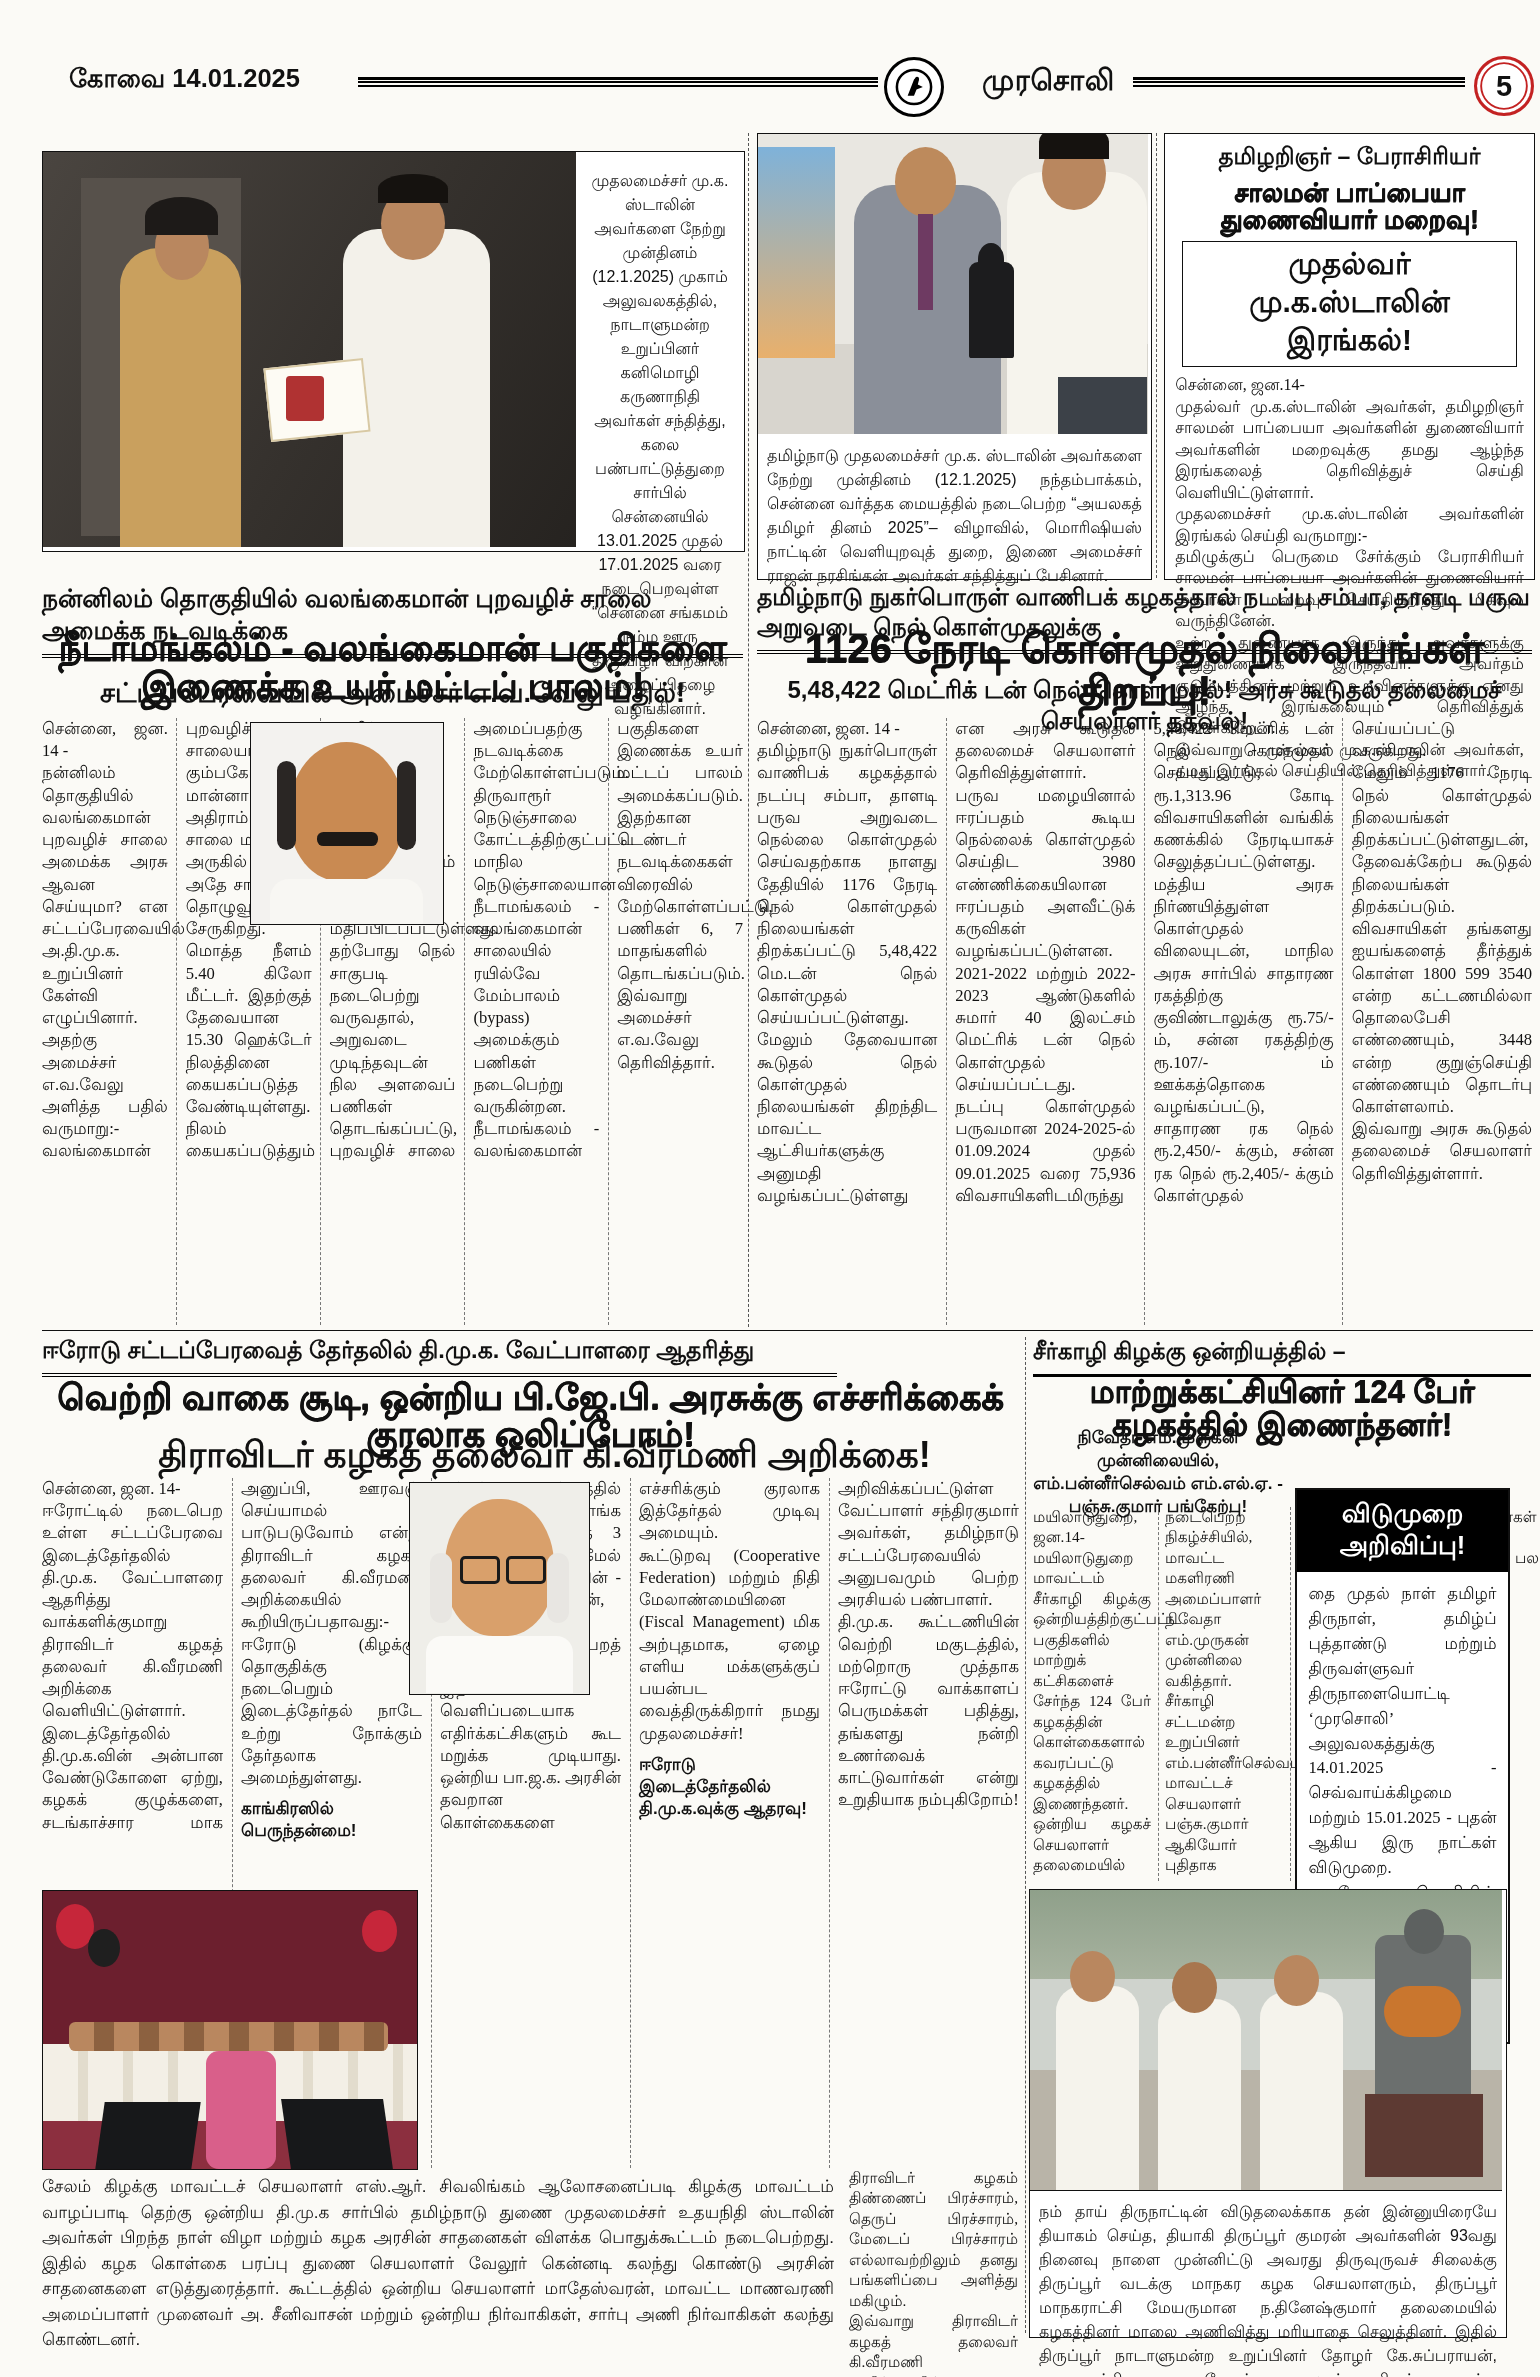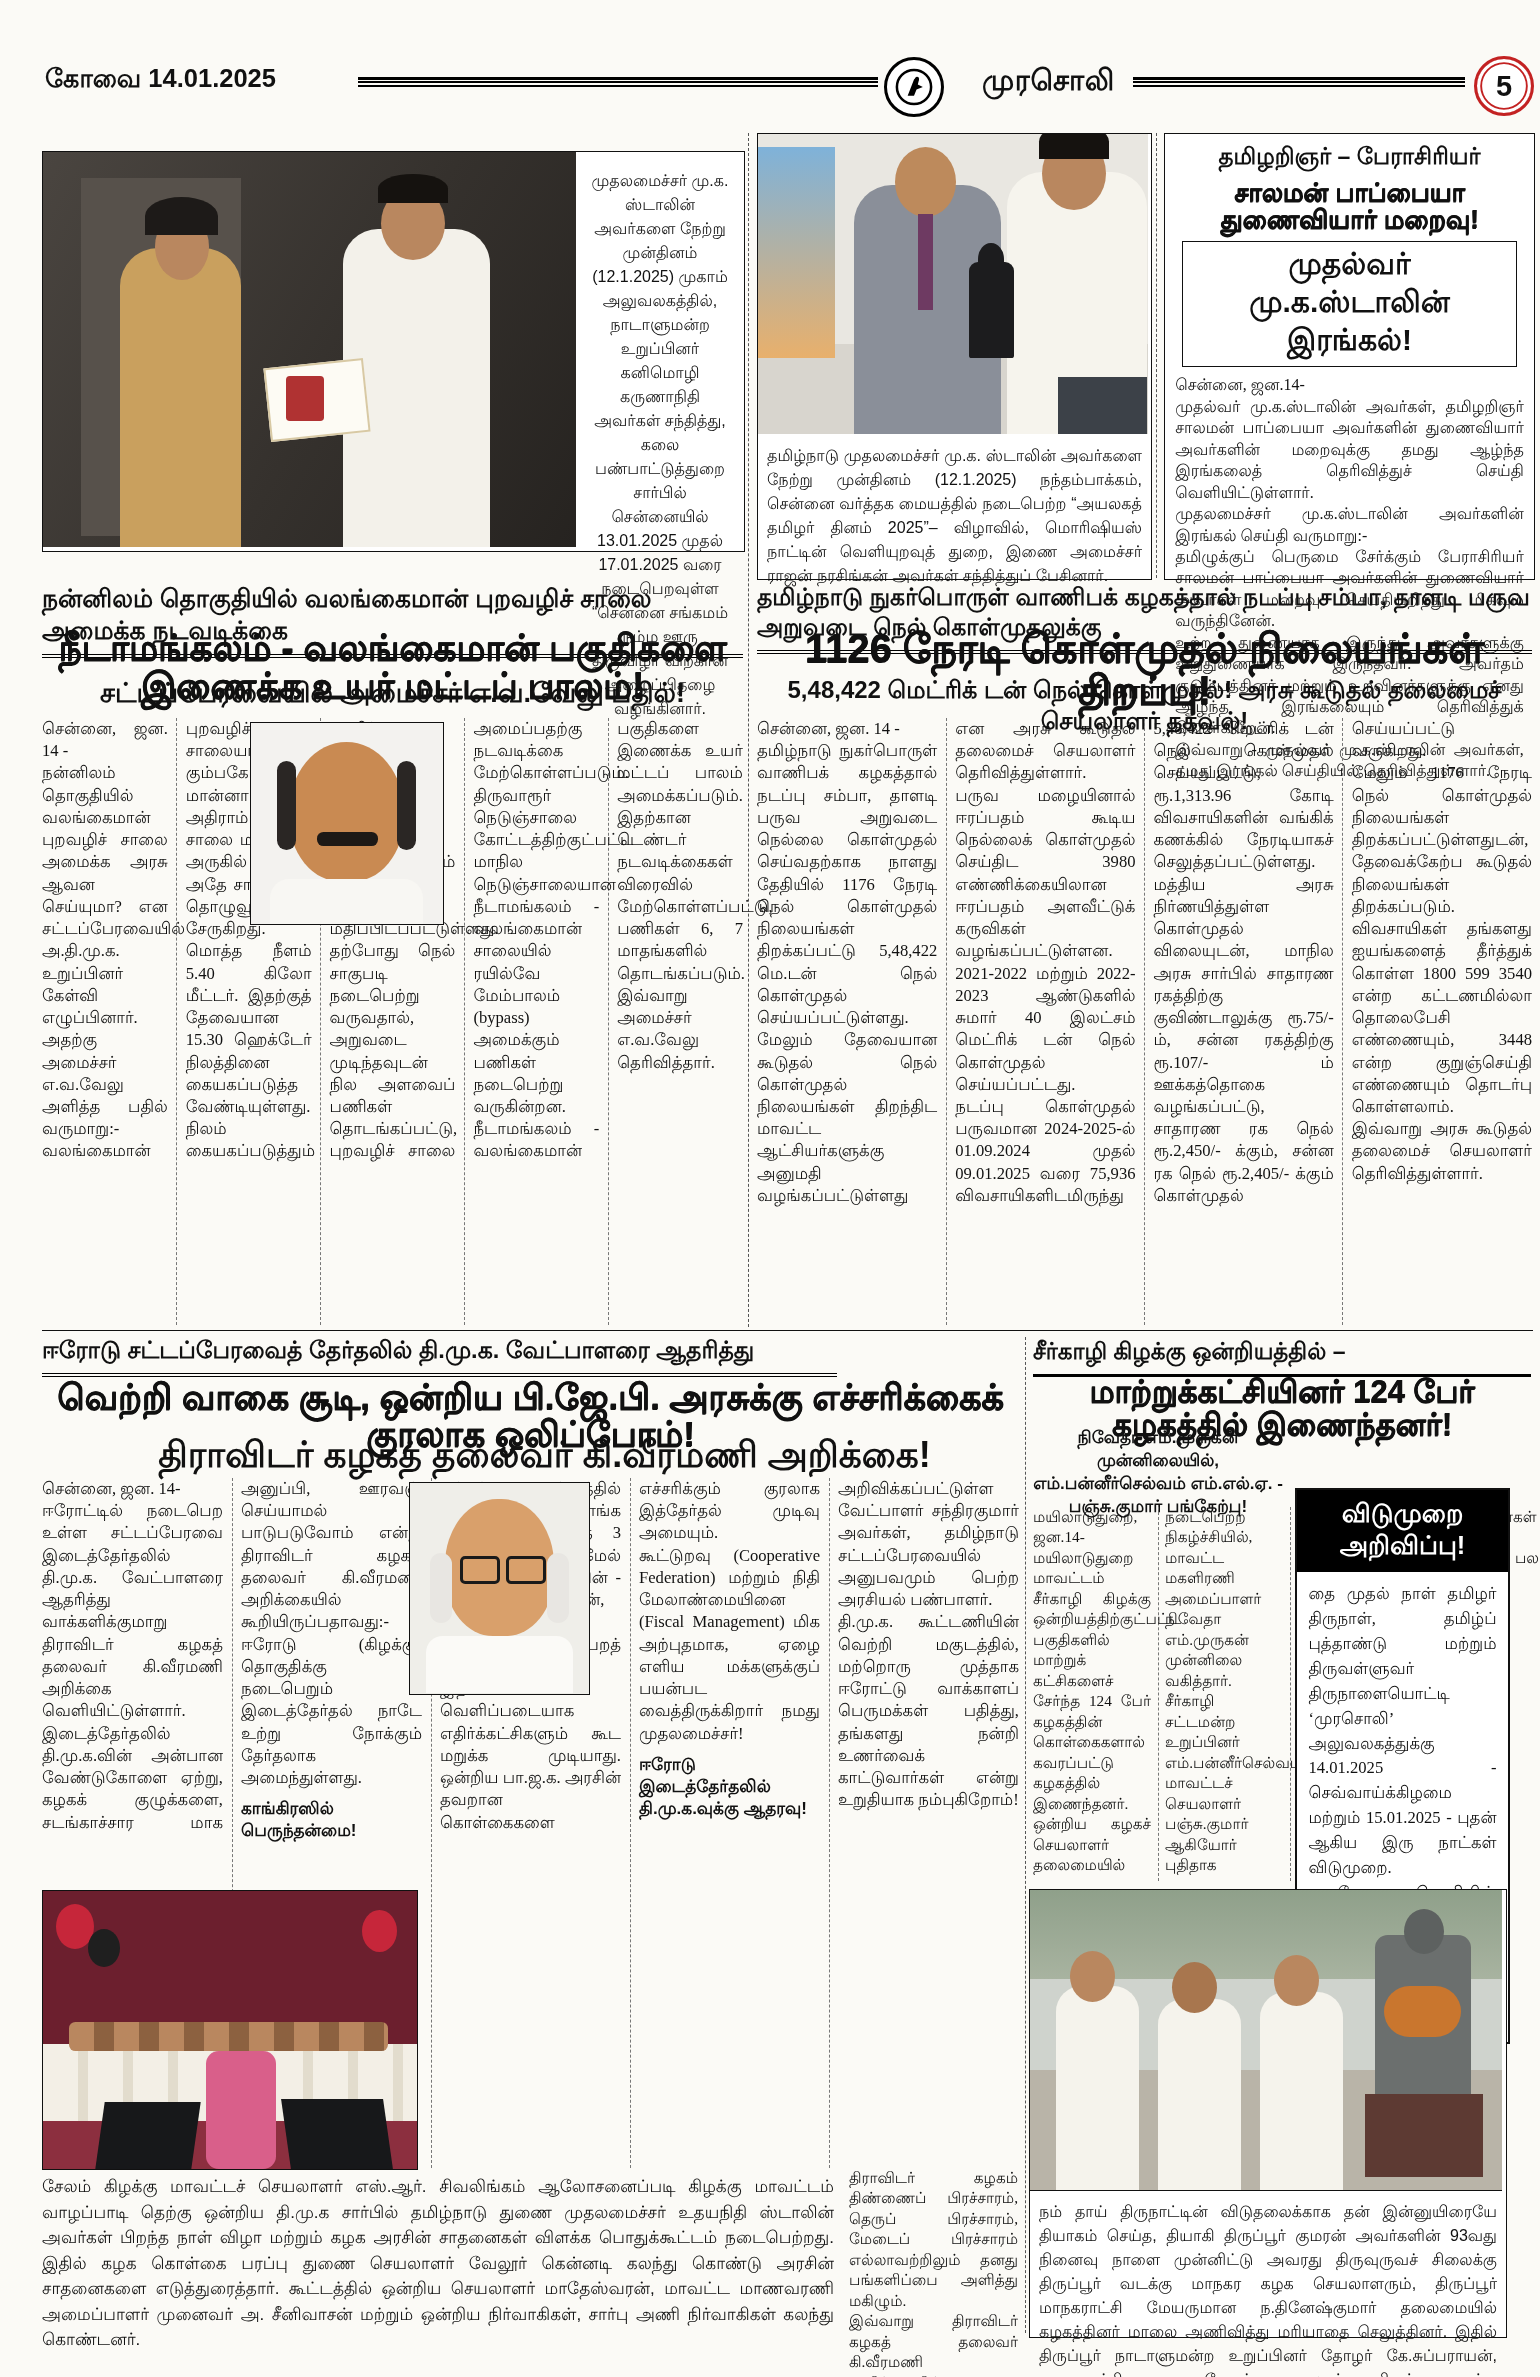--- a/index.html
+++ b/index.html
@@ -6,21 +6,21 @@
   #page{
     position:relative;width:1541px;height:2377px;margin:0 auto;
     background:#fbfaf6;color:#111;
     font-family:"Liberation Serif","DejaVu Serif",serif;
     overflow:hidden;
   }
   .abs{position:absolute;}
   .sans{font-family:"Liberation Sans","DejaVu Sans",sans-serif;}
 
   
-  .hdr-date{font-size:25.5px;font-weight:bold;}
+  .hdr-date{font-size:25.5px;font-weight:bold;margin-left:24px;}
   .triple-rule{height:10.2px;background:
     linear-gradient(#000 0 2.6px,transparent 2.6px 3.8px,#000 3.8px 6.4px,transparent 6.4px 7.7px,#000 7.7px 10.2px);}
   .logo-circle{width:54px;height:54px;border:3.2px solid #000;border-radius:50%;
     display:flex;align-items:center;justify-content:center;background:#fff;}
   .masthead{font-size:29px;font-weight:bold;letter-spacing:0.6px;margin-left:36px;}
   .pagenum-circle{width:54px;height:54px;border:3.8px solid #c32222;border-radius:50%;
     background:#fff;box-shadow:inset 0 0 0 3.2px #fff,inset 0 0 0 5.1px #c32222;
     display:flex;align-items:center;justify-content:center;font-size:29px;font-weight:bold;color:#111;}
 
   

